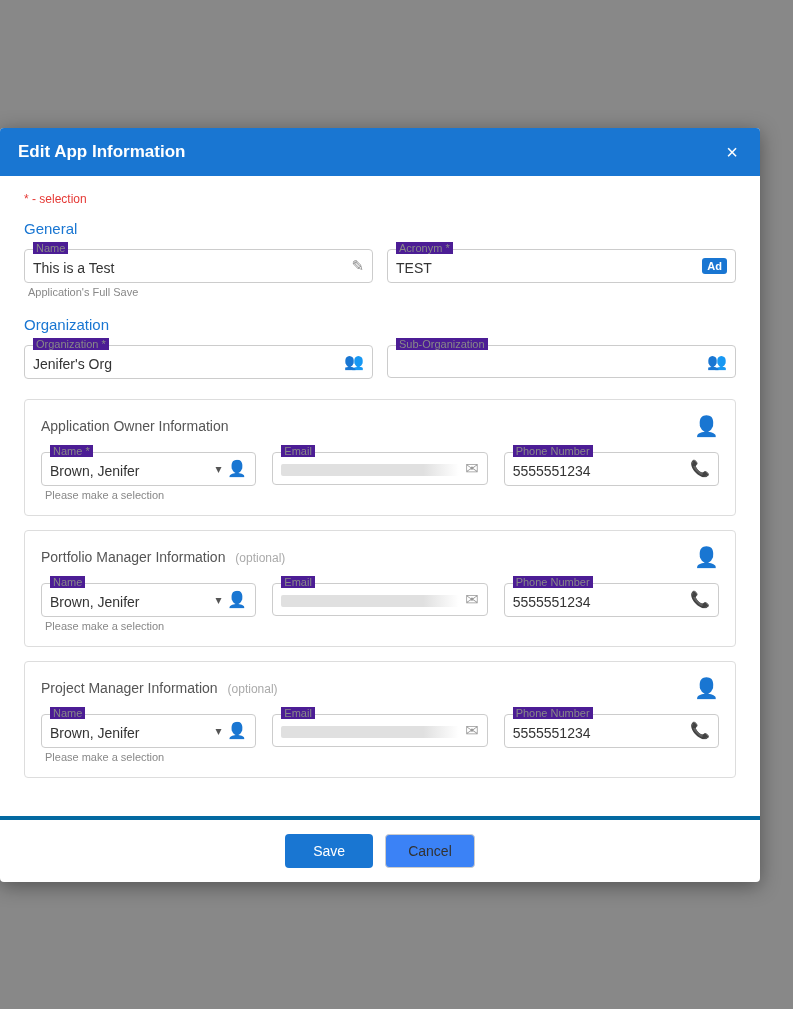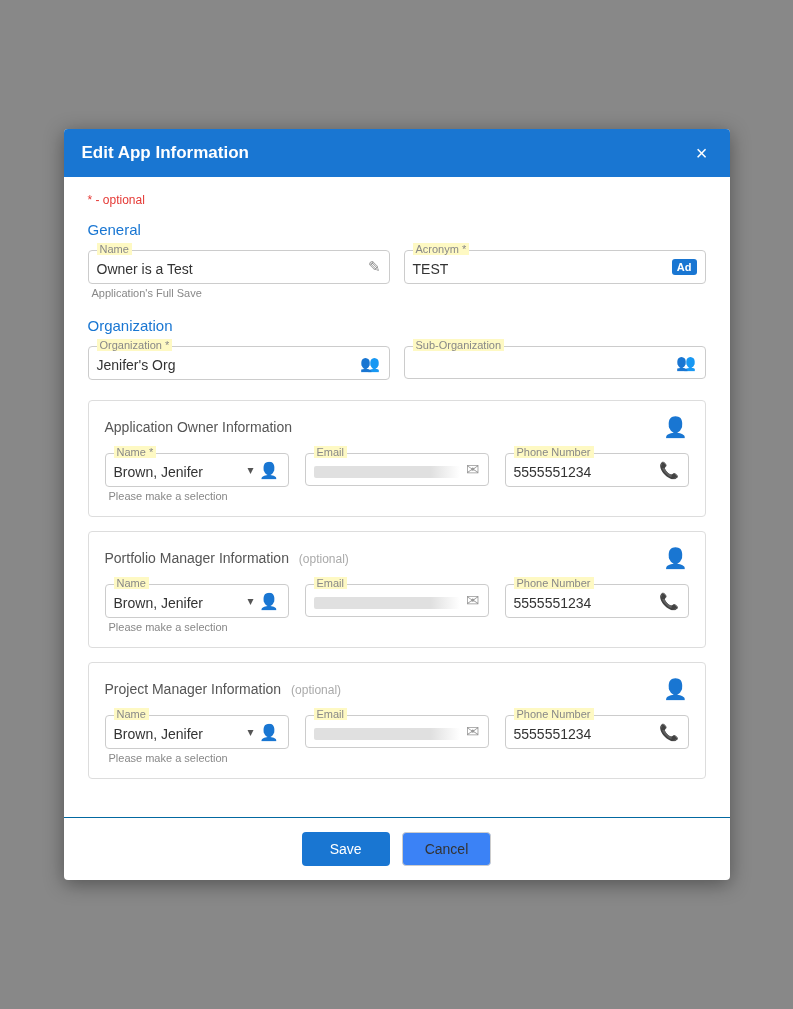--- a/index.html
+++ b/index.html
@@ -5,21 +5,21 @@
     * { box-sizing: border-box; margin: 0; padding: 0; }
     body {
       background: #888;
       display: flex;
       justify-content: center;
       align-items: center;
       min-height: 100vh;
       font-family: Arial, sans-serif;
     }
     .modal-overlay {
-      width: 666px;
+      width: 793px;
       height: 1009px;
       display: flex;
       justify-content: flex-start;
       align-items: center;
       position: relative;
     }
     .modal {
       width: 760px;
       background: #fff;
       border-radius: 4px;
@@ -88,21 +88,21 @@
       display: flex;
       align-items: center;
       background: #fff;
     }
     .field-label {
       font-size: 11px;
       color: #888;
       position: absolute;
       top: -8px;
       left: 8px;
-      background: #fef9c3;
+      background: #4c1d95;
       padding: 0 3px;
     }
     .field-value {
       font-size: 14px;
       color: #333;
       flex: 1;
       margin-top: 4px;
     }
     .field-hint {
       font-size: 11px;
@@ -187,21 +187,21 @@
     .dropdown-arrow {
       color: #555;
       font-size: 12px;
       margin-left: 4px;
     }
     .modal-footer {
       padding: 14px 24px;
       display: flex;
       justify-content: center;
       gap: 12px;
-      border-top: 1px solid #0369a1;
+      border-top: 4px solid #0369a1;
       flex-shrink: 0;
     }
     .btn-save {
       background: #1976d2;
       color: white;
       border: none;
       padding: 8px 28px;
       border-radius: 4px;
       font-size: 14px;
       cursor: pointer;
@@ -226,30 +226,30 @@
 <div class="modal-overlay">
   <div class="modal">
 
     <div class="modal-header">
       <span class="modal-header-title">Edit App Information</span>
       <button class="close-btn">×</button>
     </div>
 
     <div class="modal-body">
 
-      <div class="required-note">* - optional</div>
+      <div class="required-note">* - selection</div>
 
       <div class="section">
         <div class="section-title">General</div>
         <div class="field-row">
 
           <div class="field-group">
             <div class="field-wrapper">
               <span class="field-label">Name</span>
-              <span class="field-value">Owner is a Test</span>
+              <span class="field-value">This is a Test</span>
               <span class="edit-icon">✎</span>
             </div>
             <div class="field-hint">Application's Full Save</div>
           </div>
 
           <div class="field-group">
             <div class="field-wrapper">
               <span class="field-label">Acronym *</span>
               <span class="field-value">TEST</span>
               <span class="acronym-badge">Ad</span>

